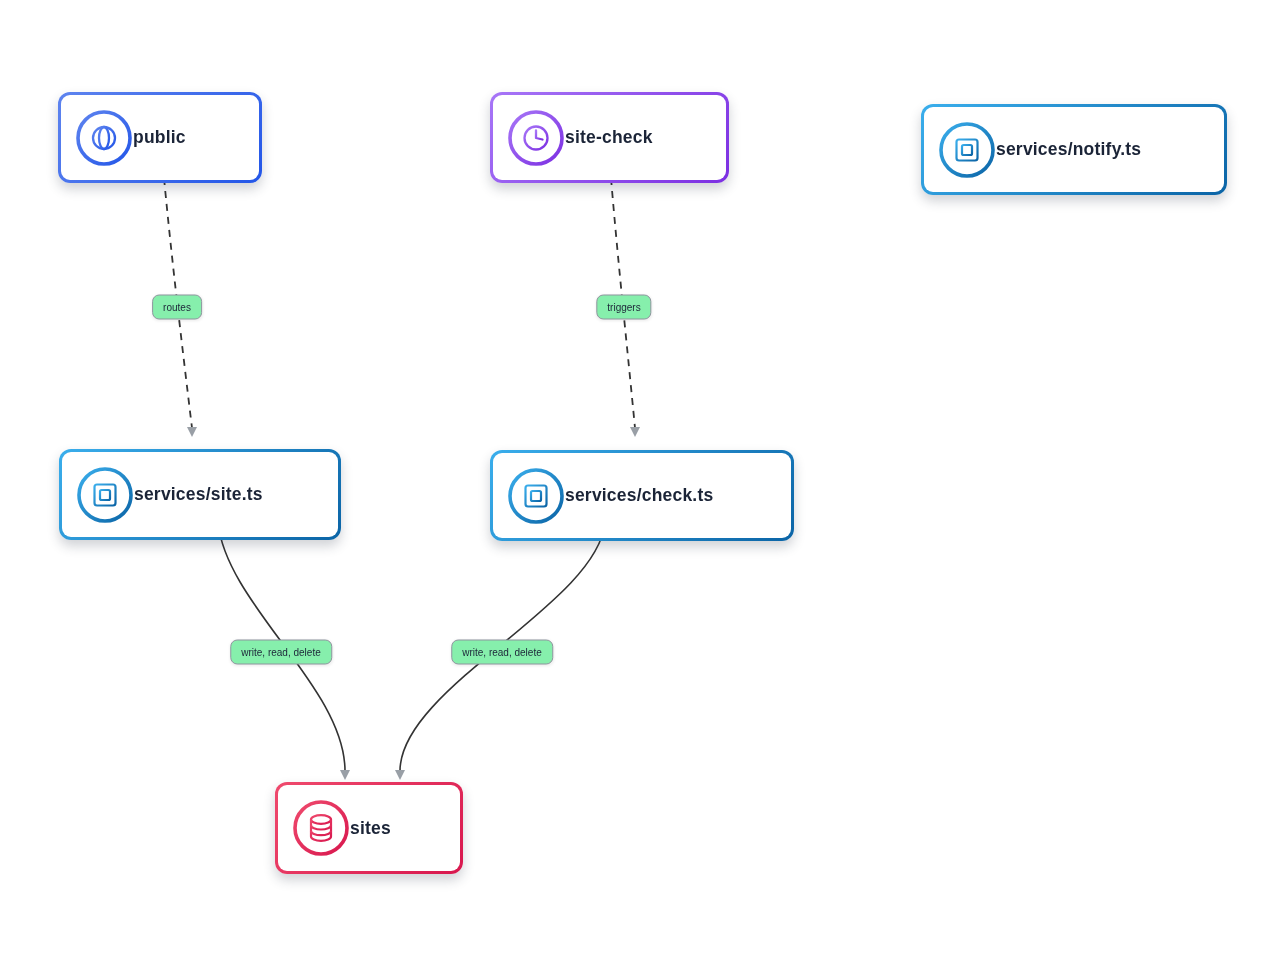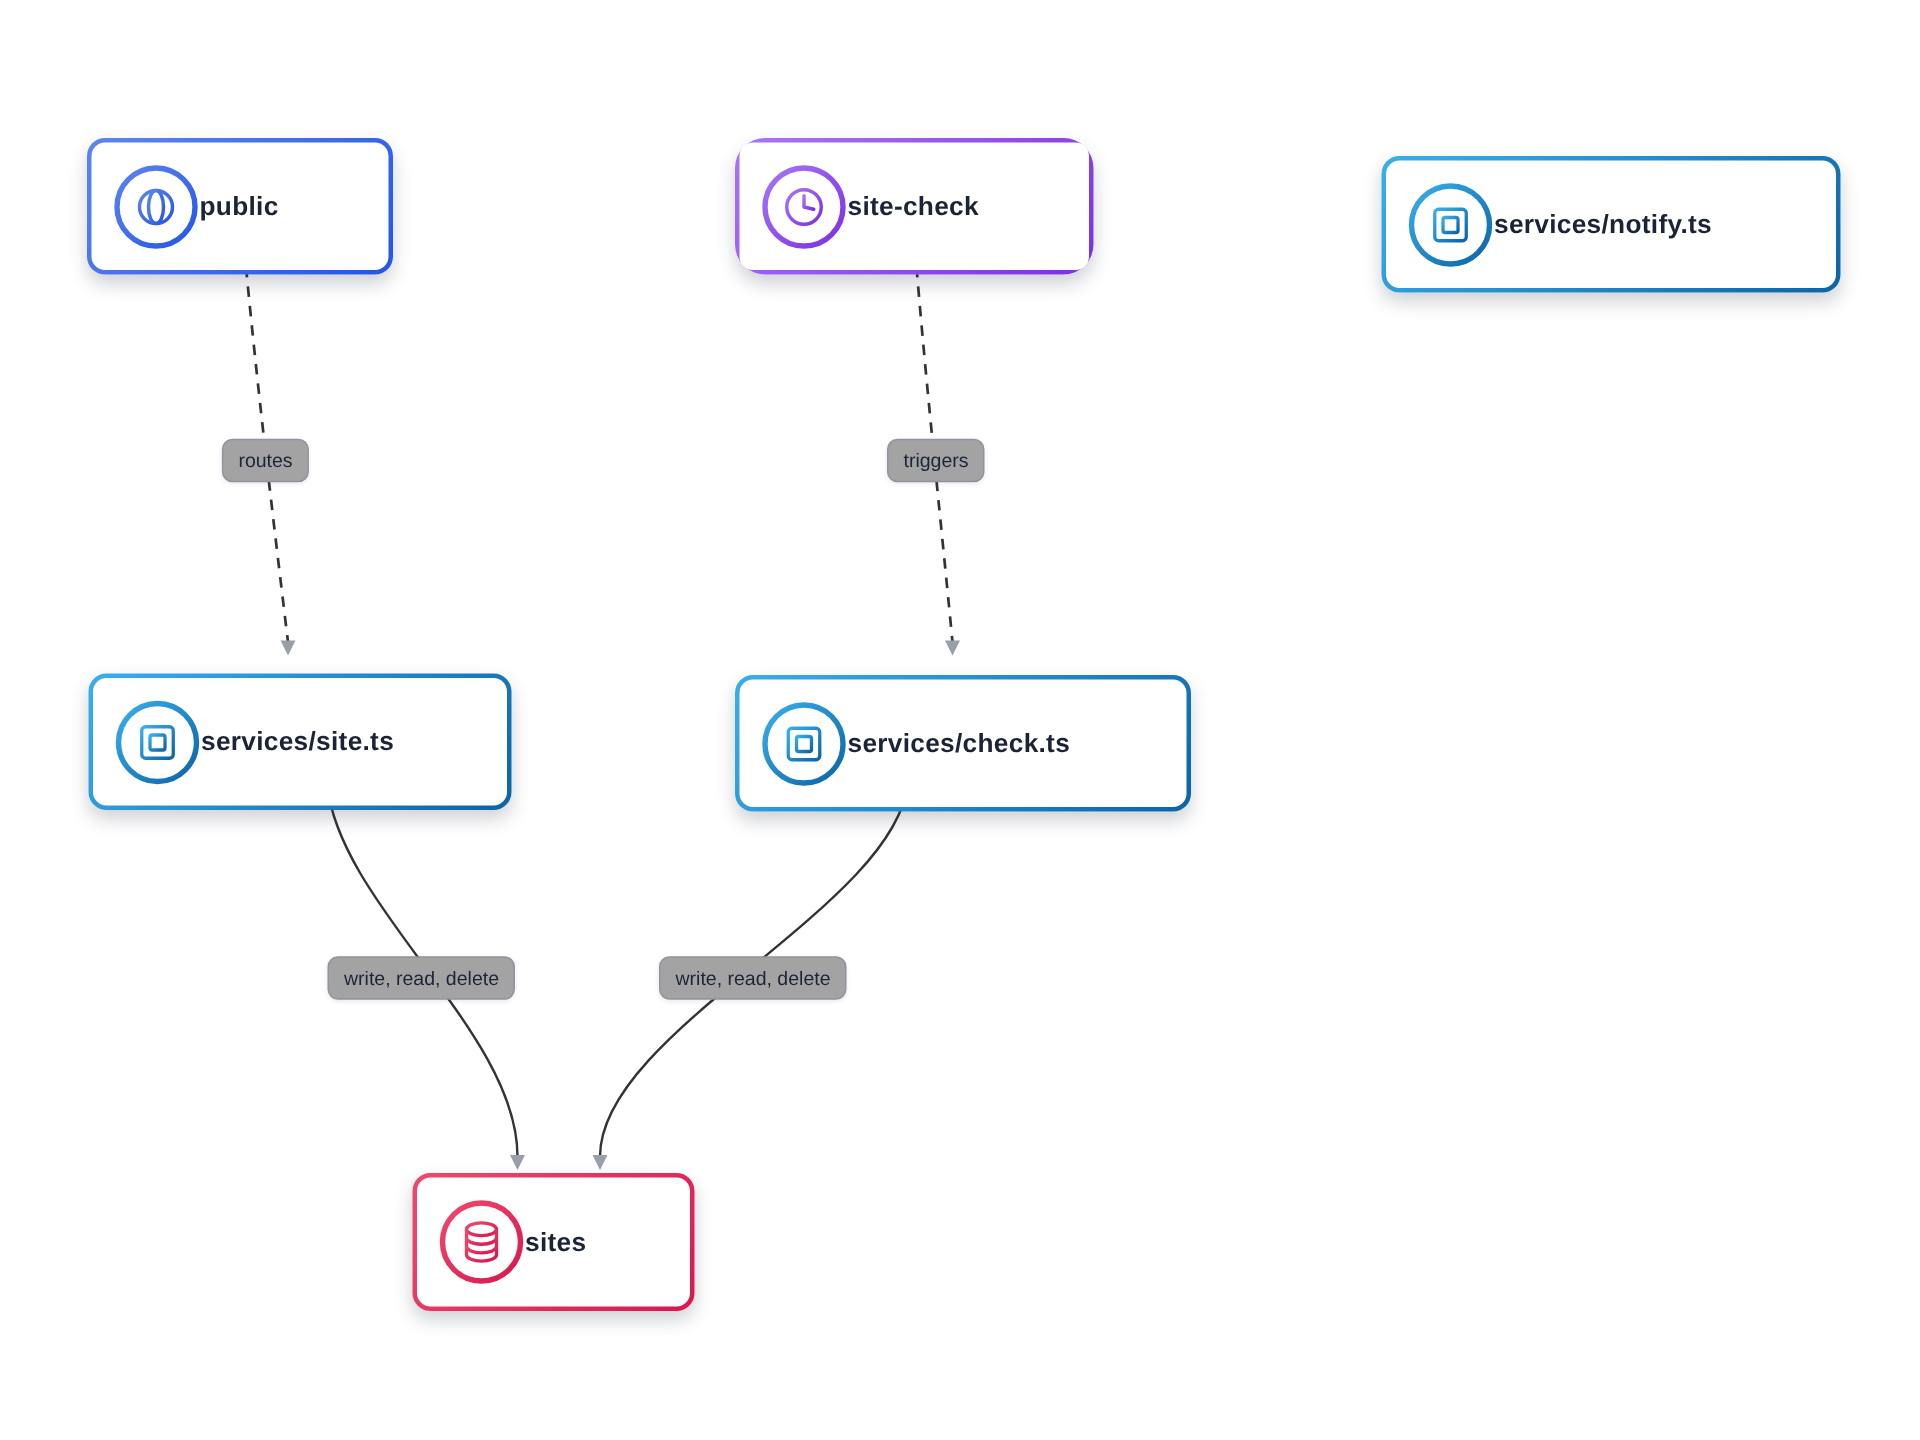--- a/index.html
+++ b/index.html
@@ -13,35 +13,35 @@
   
   .node{
     position:absolute;border-radius:12px;padding:3px;
     box-shadow:0 6px 12px rgba(40,50,70,.22);
   }
   .node-inner{
     background:#ffffff;border-radius:9px;width:100%;height:100%;
     display:flex;align-items:center;box-sizing:border-box;padding:0 14px;
   }
   .grad-blue  {background:linear-gradient(135deg,#5e84ef 0%,#2356e8 100%);}
-  .grad-purple{background:linear-gradient(135deg,#a776f7 0%,#7c2fe2 100%);border-radius:20px;}
+  .grad-purple{background:linear-gradient(135deg,#a776f7 0%,#7c2fe2 100%);}
   .grad-cyan  {background:linear-gradient(135deg,#3aaeec 0%,#0b64a6 100%);margin-top:12px;}
   .grad-red   {background:linear-gradient(135deg,#ef4a6d 0%,#d8174e 100%);}
 
   .icon-wrap{width:58px;height:58px;flex:0 0 58px;}
   .node-label{
     flex:1;color:#1b2437;font-size:17.5px;font-weight:700;
     letter-spacing:.2px;white-space:nowrap;
   }
 
   
   .edge-label{
     position:absolute;transform:translate(-50%,-50%);
-    background:#a3a3a3;border:1.5px solid #8e959e;border-radius:7px;
-    padding:6px 10px;font-size:13px;font-weight:500;color:#1c2538;
+    background:#86efac;border:1.5px solid #8e959e;border-radius:7px;
+    padding:6px 10px;font-size:10px;font-weight:500;color:#1c2538;
     white-space:nowrap;box-shadow:0 1px 3px rgba(0,0,0,.08);
   }
 </style>
 </head>
 <body>
 
 <div class="canvas">
 
   <svg width="0" height="0" style="position:absolute" aria-hidden="true">
     <defs>

